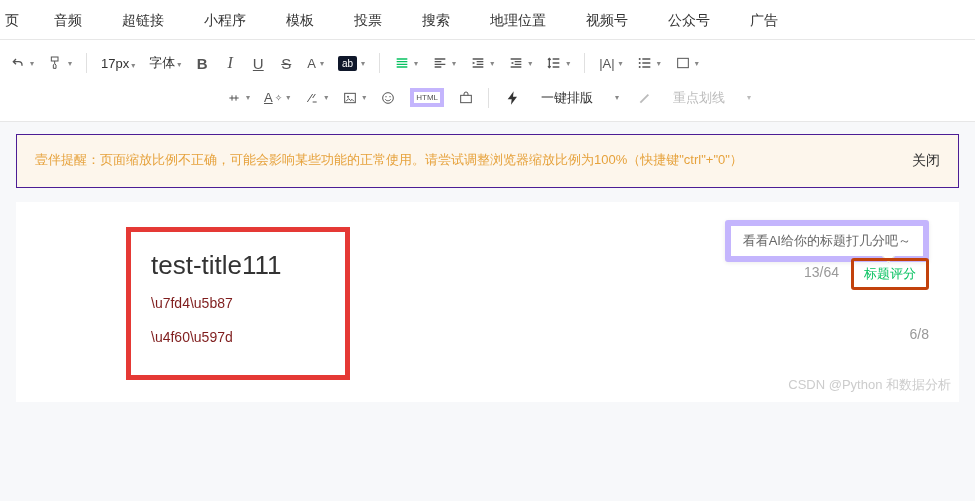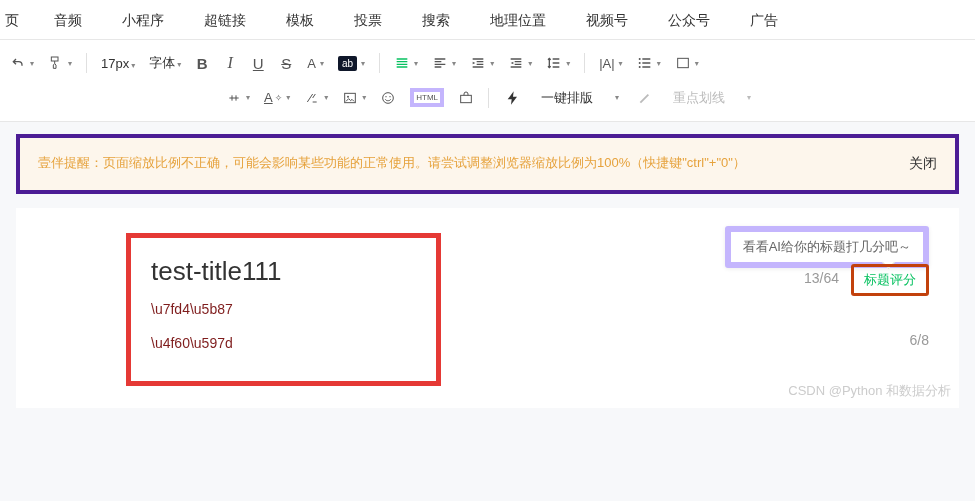--- a/index.html
+++ b/index.html
@@ -14,44 +14,44 @@
 .sep { width: 1px; height: 20px; background: #e0e0e0; margin: 0 6px; }
 .caret { font-size: 8px; color: #888; margin-left: 2px; }
 svg.ico { width: 16px; height: 16px; }
 .fsz { font-size: 13px; color: #333; padding: 0 6px; }
 .bold { font-weight: bold; font-size: 15px; }
 .italic { font-style: italic; font-family: serif; font-size: 16px; }
 .ul { text-decoration: underline; font-size: 15px; }
 .strike { text-decoration: line-through; font-size: 15px; }
 .abc-badge { background: #0f172a; color: #fff; font-size: 10px; padding: 2px 4px; border-radius: 2px; }
 .content-wrap { padding: 12px 16px 0 16px; }
-.alert { background: #fdf6ec; border: 4px solid #4c1d95; padding: 14px 18px; color: #e6a23c; font-size: 13px; line-height: 1.7; display: flex; justify-content: space-between; align-items: flex-start; }
+.alert { background: #fdf6ec; border: 1px solid #4c1d95; padding: 14px 18px; color: #e6a23c; font-size: 13px; line-height: 1.7; display: flex; justify-content: space-between; align-items: flex-start; }
 .alert-close { color: #333; font-size: 14px; cursor: pointer; margin-left: 8px; white-space: nowrap; }
 .editor { background: #fff; margin-top: 14px; padding: 25px 20px 0 110px; position: relative; min-height: 200px; }
-.redbox { border: 5px solid #e53935; padding: 18px 20px 12px 20px; width: 315px; }
+.redbox { border: 5px solid #e53935; padding: 18px 20px 12px 20px; width: 224px; }
 .title { font-size: 26px; color: #333; margin-bottom: 14px; }
 .subline { font-size: 14px; color: #7f1d1d; margin-bottom: 18px; }
 .tooltip { position: absolute; right: 30px; top: 18px; background: #fff; border: 6px solid #c4b5fd; padding: 6px 12px; font-size: 13px; color: #666; border-radius: 3px; box-shadow: 0 1px 4px rgba(0,0,0,.08); }
 .tooltip::after { content: ''; position: absolute; bottom: -5px; right: 30px; width: 8px; height: 8px; background: #fff; border-right: 1px solid #ddd; border-bottom: 1px solid #ddd; transform: rotate(45deg); }
 .counter { position: absolute; font-size: 14px; color: #999; }
 .c1 { right: 120px; top: 62px; }
 .score-btn { position: absolute; right: 30px; top: 56px; border: 3px solid #c2410c; color: #07c160; padding: 4px 10px; font-size: 13px; border-radius: 3px; cursor: pointer; }
 .c2 { right: 30px; top: 124px; }
 .watermark { position: absolute; right: 8px; bottom: 8px; color: #ccc; font-size: 13px; }
 .oneclick { display: flex; align-items: center; gap: 20px; color: #333; font-size: 13px; padding: 0 8px; }
 .muted { color: #bbb; }
 </style>
 </head>
 <body>
 
 <div class="tabs">
   <div class="tab">页</div>
   <div class="tab">音频</div>
+  <div class="tab">超链接</div>
   <div class="tab">小程序</div>
-  <div class="tab">超链接</div>
   <div class="tab">模板</div>
   <div class="tab">投票</div>
   <div class="tab">搜索</div>
   <div class="tab">地理位置</div>
   <div class="tab">视频号</div>
   <div class="tab">公众号</div>
   <div class="tab">广告</div>
 </div>
 
 <div class="toolbar">

